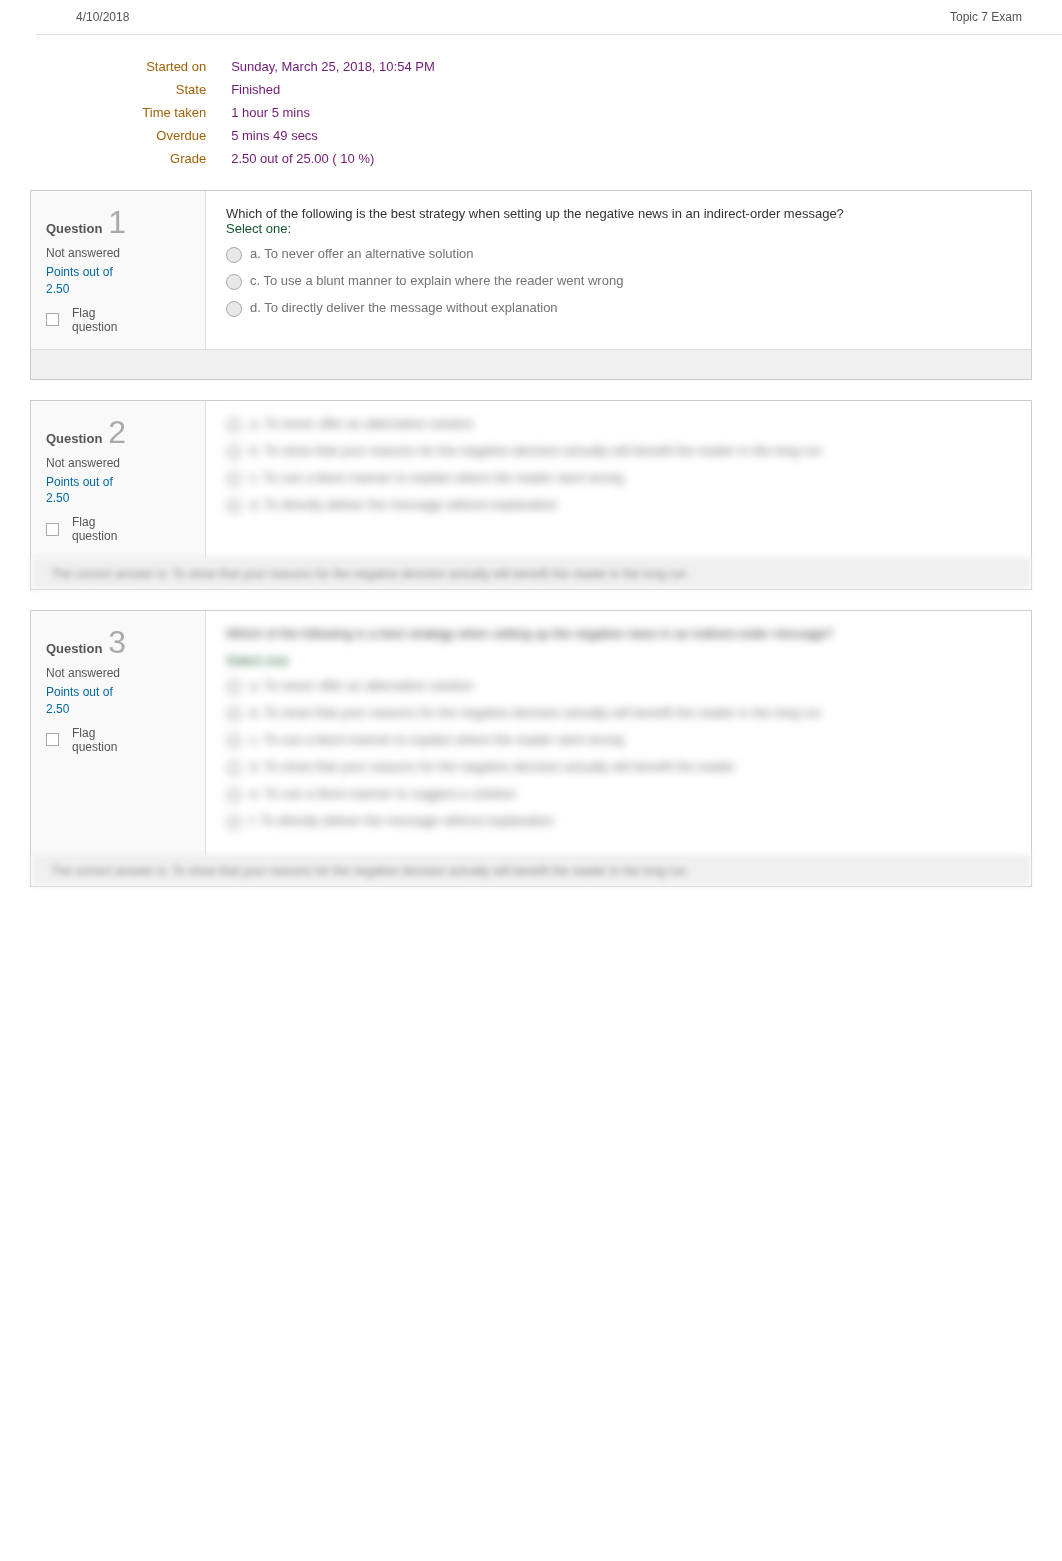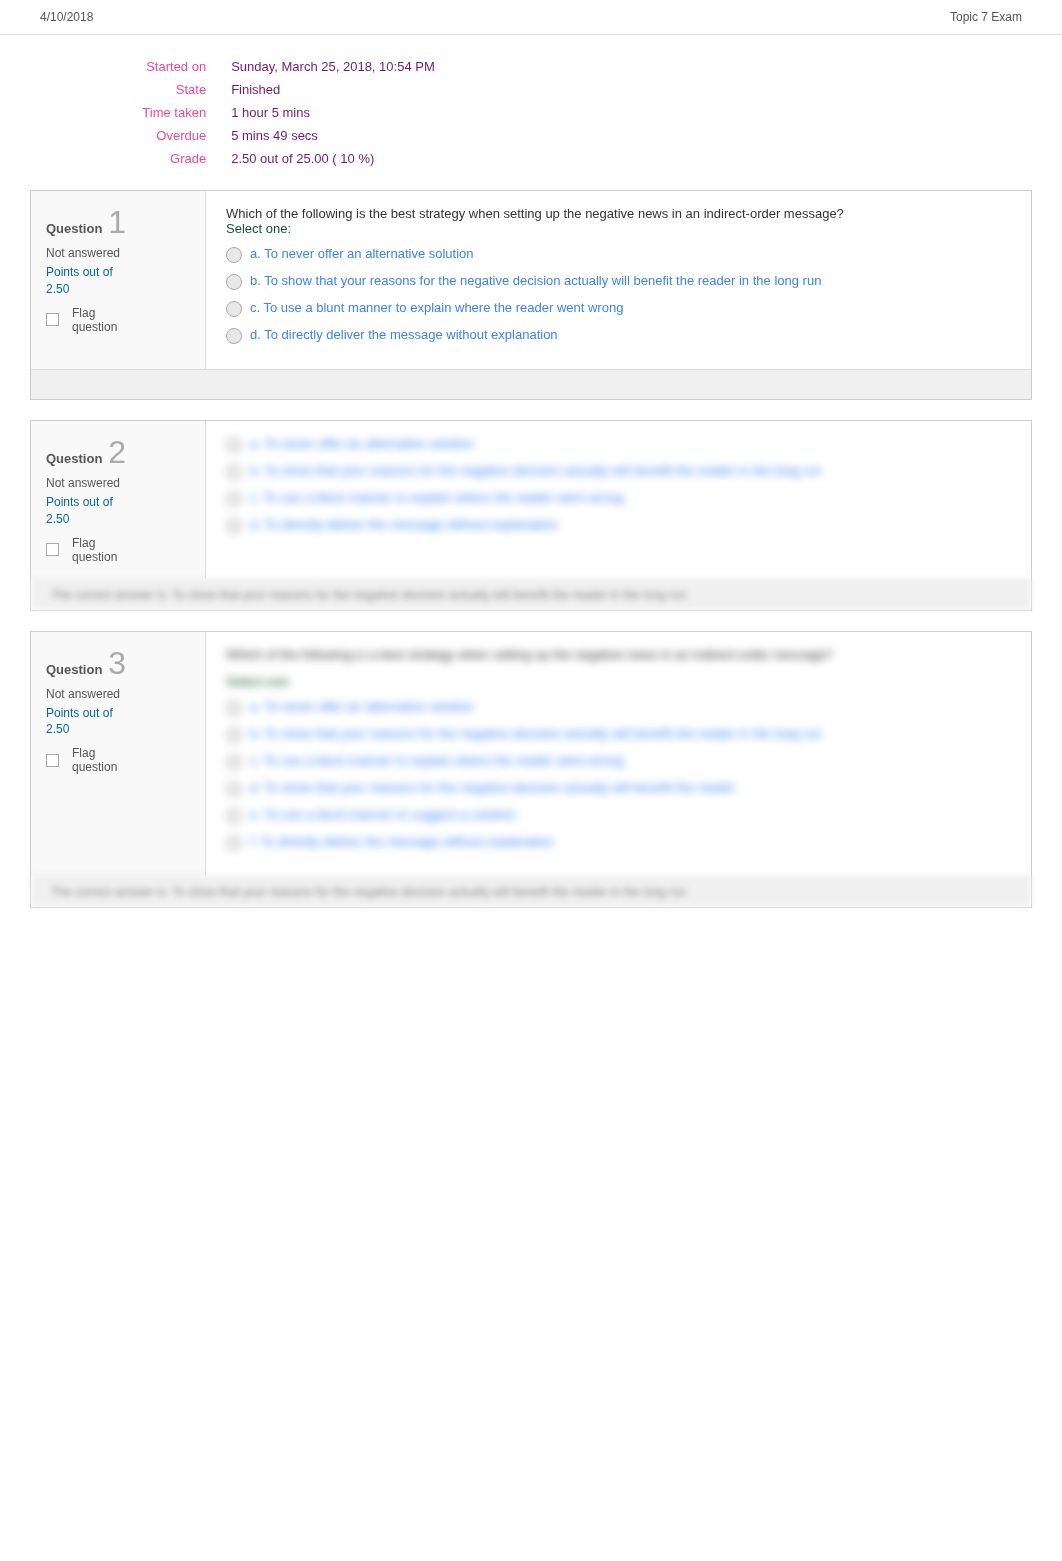--- a/index.html
+++ b/index.html
@@ -11,34 +11,35 @@
       width: 1062px;
     }
 
     .page-header {
       display: flex;
       justify-content: space-between;
       padding: 10px 40px;
       font-size: 12px;
       color: #555;
       border-bottom: 1px solid #ddd;
+      margin-left: 36px;
     }
 
     .info-table {
       width: 60%;
       margin: 20px auto 20px 40px;
       border-collapse: collapse;
     }
     .info-table td {
       padding: 4px 10px;
       font-size: 13px;
     }
     .info-table td:first-child {
       text-align: right;
-      color: #ec4899;
+      color: #a16207;
       font-weight: normal;
       padding-right: 15px;
     }
     .info-table td:last-child {
       color: #701a75;
     }
 
     .question-outer {
       margin: 10px 30px 20px 30px;
       border: 1px solid #ccc;
@@ -132,21 +133,21 @@
       border-radius: 50%;
       border: 1px solid #aaa;
       background: #e8e8e8;
       display: inline-block;
       flex-shrink: 0;
       margin-top: 1px;
     }
 
     .option-text {
       font-size: 13px;
-      color: #3b82f6;
+      color: #737373;
     }
 
     .question-footer {
       background: #f0f0f0;
       border-top: 1px solid #ddd;
       padding: 8px 20px;
       font-size: 12px;
       color: #999;
       text-align: right;
       min-height: 30px;
@@ -217,24 +218,20 @@
             <span style="white-space: pre-line;">Flag
 question</span>
           </div>
         </div>
         <div class="question-content-area">
           <div class="question-text" style="margin-bottom: 0;">Which of the following is the best strategy when setting up the negative news in an indirect-order message?</div>
           <div class="select-one-label">Select one:</div>
           <div class="option-row">
             <span class="radio-btn"></span>
             <span class="option-text">a. To never offer an alternative solution</span>
-          </div>
-          <div class="option-row">
-            <span class="radio-btn"></span>
-            <span class="option-text">b. To show that your reasons for the negative decision actually will benefit the reader in the long run</span>
           </div>
           <div class="option-row">
             <span class="radio-btn"></span>
             <span class="option-text">c. To use a blunt manner to explain where the reader went wrong</span>
           </div>
           <div class="option-row">
             <span class="radio-btn"></span>
             <span class="option-text">d. To directly deliver the message without explanation</span>
           </div>
         </div>

